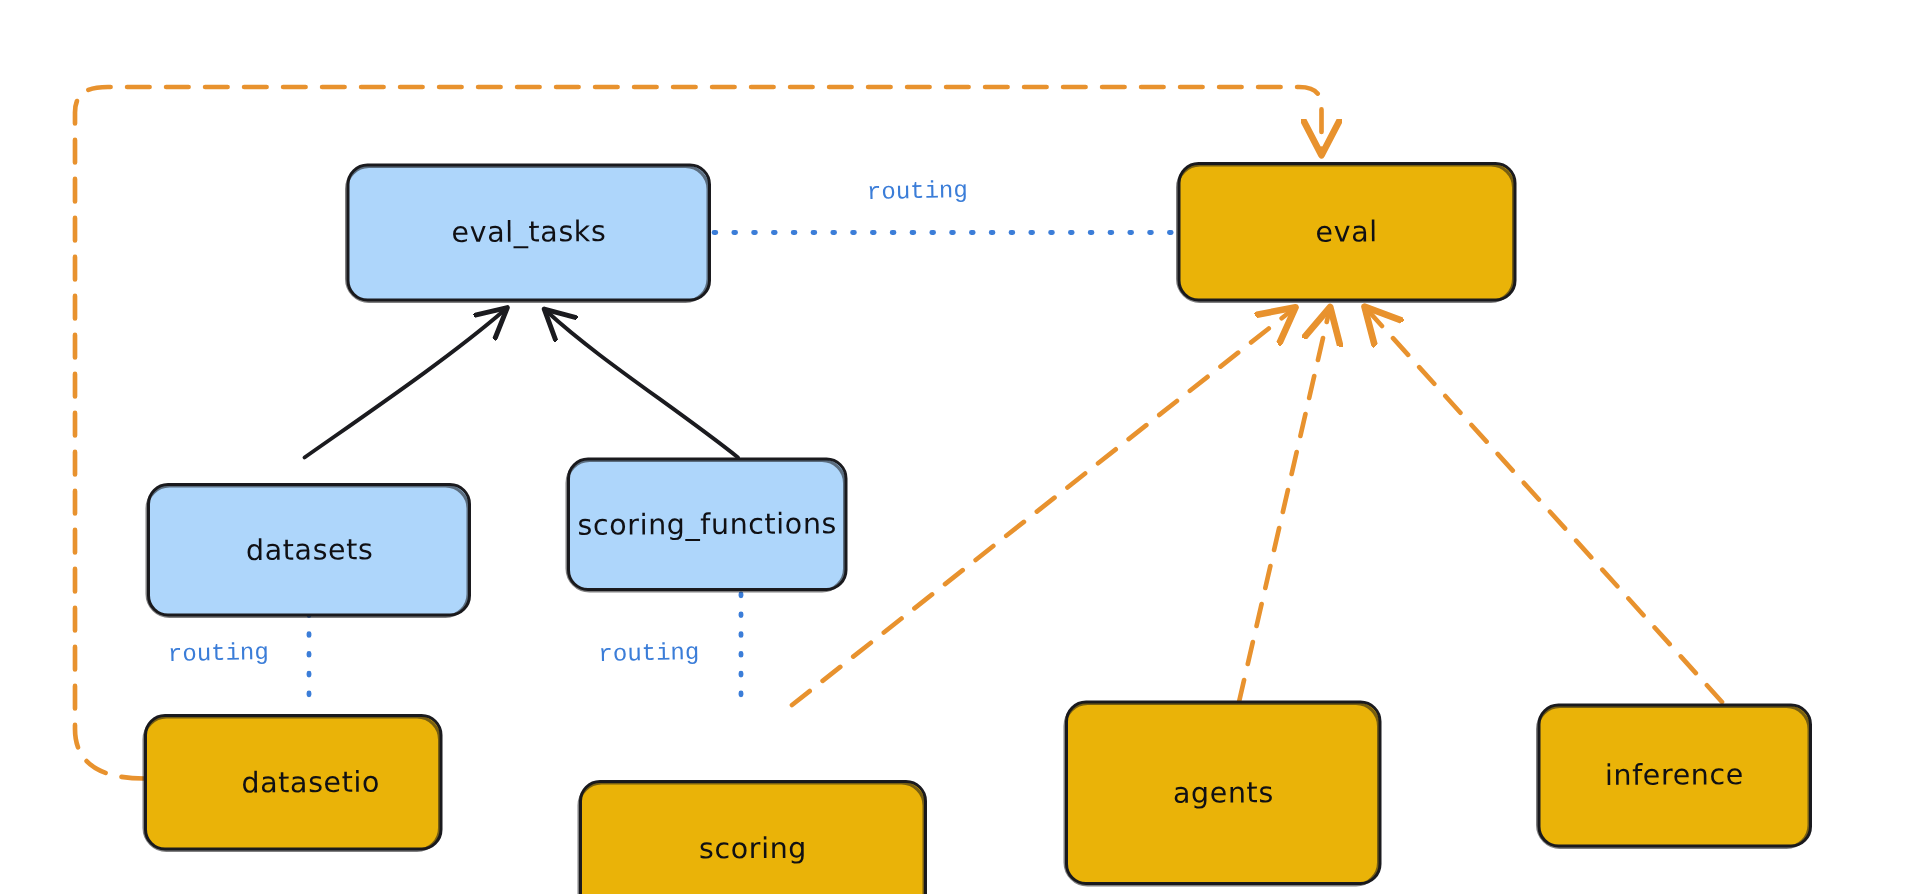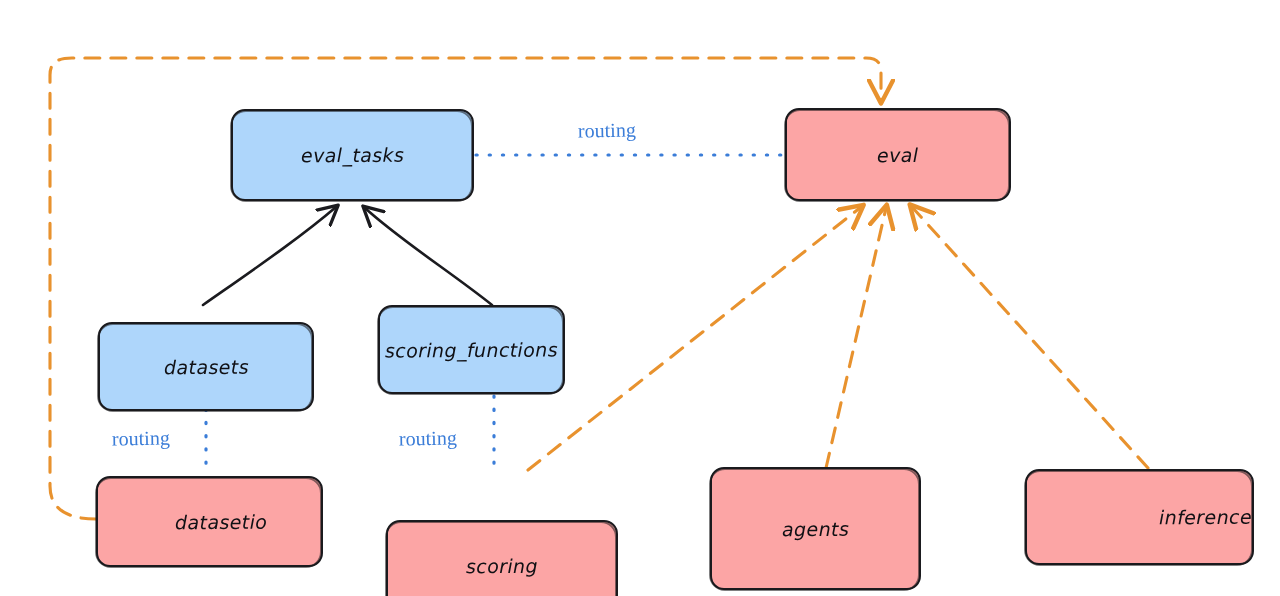--- a/index.html
+++ b/index.html
@@ -28,48 +28,47 @@
   }
   .node {
     position: absolute;
     box-sizing: border-box;
     border: 2.6px solid #1b1b1f;
     border-radius: 14px;
     display: flex;
     align-items: center;
     justify-content: center;
     z-index: 3;
-    font-style: italic;
   }
   .node .node-label {
     font-family: "DejaVu Sans", sans-serif;
     font-size: 19px;
     letter-spacing: 0.4px;
     color: #101014;
     white-space: nowrap;
     transform: rotate(-0.35deg);
   }
   .node.blue  { background: #aed6fb; }
-  .node.green { background: #fca5a5; }
+  .node.green { background: #eab308; }
 
   
   .node::after {
     content: "";
     position: absolute;
     left: -3px; top: -1px; right: -1px; bottom: -3px;
     border: 2px solid #17171a;
     border-radius: 16px;
     opacity: 0.55;
     pointer-events: none;
   }
 
   .edge-label {
     position: absolute;
-    font-family: Liberation Serif, serif;
-    font-size: 20px;
+    font-family: Liberation Mono, monospace;
+    font-size: 16px;
     color: #3b7dd8;
     white-space: nowrap;
     z-index: 4;
     transform: rotate(-1deg);
   }
 </style>
 </head>
 <body>
 
 <div id="canvas">
@@ -125,33 +124,33 @@
   </div>
 
   <div class="node blue" style="left:98px; top:322px; width:216px; height:89px;">
     <span class="node-label">datasets</span>
   </div>
 
   <div class="node blue" style="left:378px; top:305px; width:187px; height:89px;">
     <span class="node-label">scoring_functions</span>
   </div>
 
-  <div class="node green" style="left:96px; top:476px; width:227px; height:91px;padding-left:24px;">
+  <div class="node green" style="left:96px; top:476px; width:199px; height:91px;padding-left:24px;">
     <span class="node-label">datasetio</span>
   </div>
 
   <div class="node green" style="left:386px; top:476px; width:232px; height:91px;margin-top:44px;">
     <span class="node-label">scoring</span>
   </div>
 
   <div class="node green" style="left:710px; top:467px; width:211px; height:123px;">
     <span class="node-label">agents</span>
   </div>
 
-  <div class="node green" style="left:1025px; top:469px; width:229px; height:96px;justify-content:flex-end;">
+  <div class="node green" style="left:1025px; top:469px; width:183px; height:96px;">
     <span class="node-label">inference</span>
   </div>
 
   <div class="edge-label" style="left:578px; top:119px;">routing</div>
   <div class="edge-label" style="left:112px; top:427px;">routing</div>
   <div class="edge-label" style="left:399px; top:427px;">routing</div>
 
 </div>
 
 </body></html>

